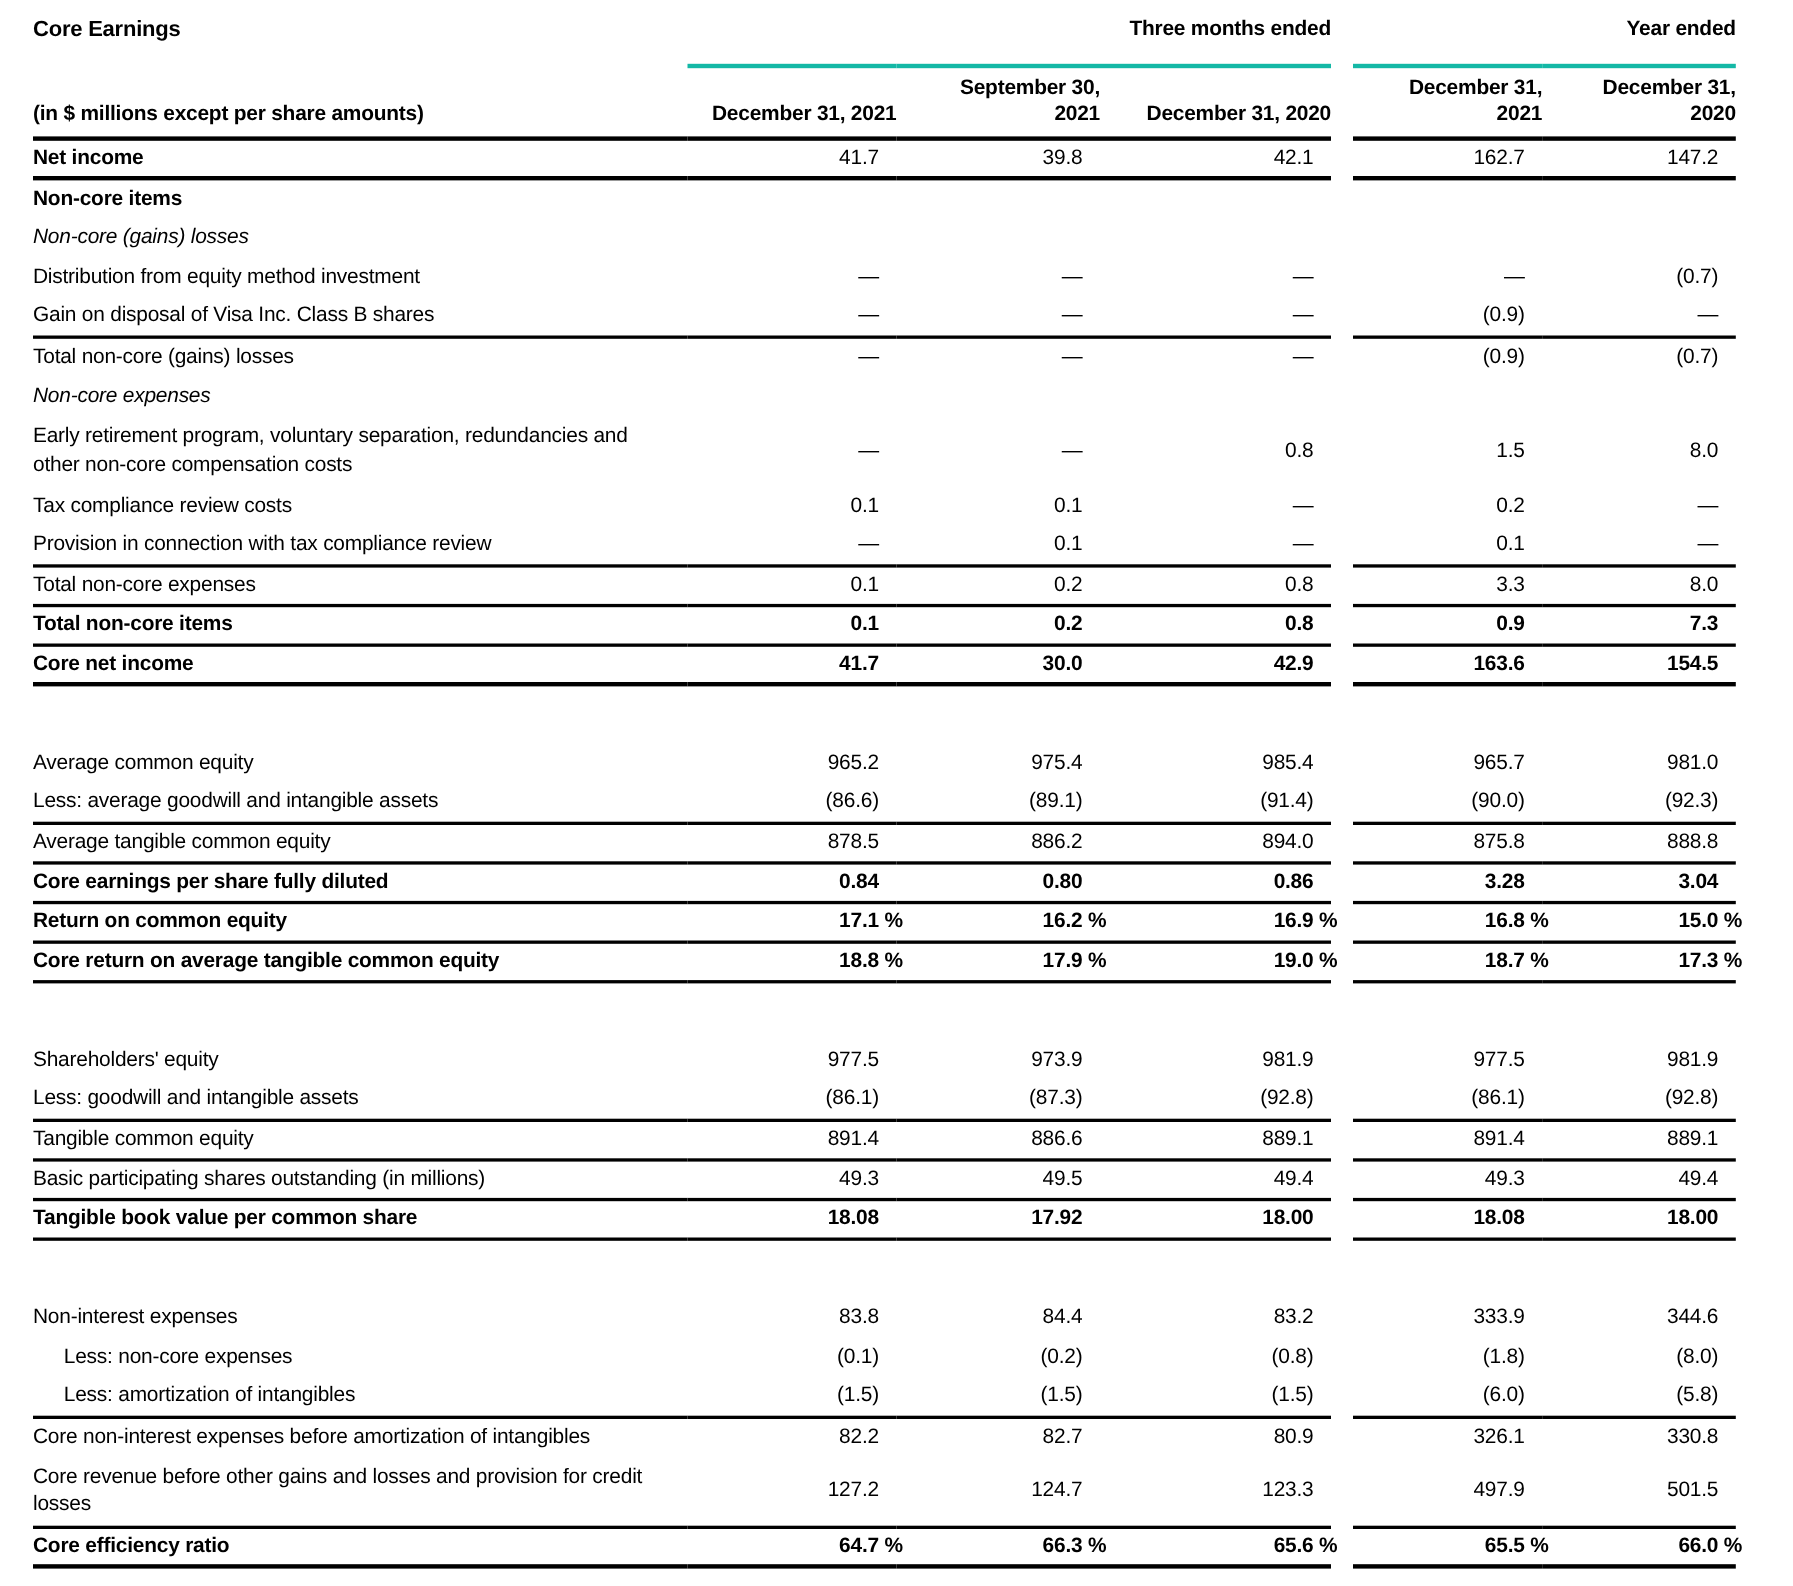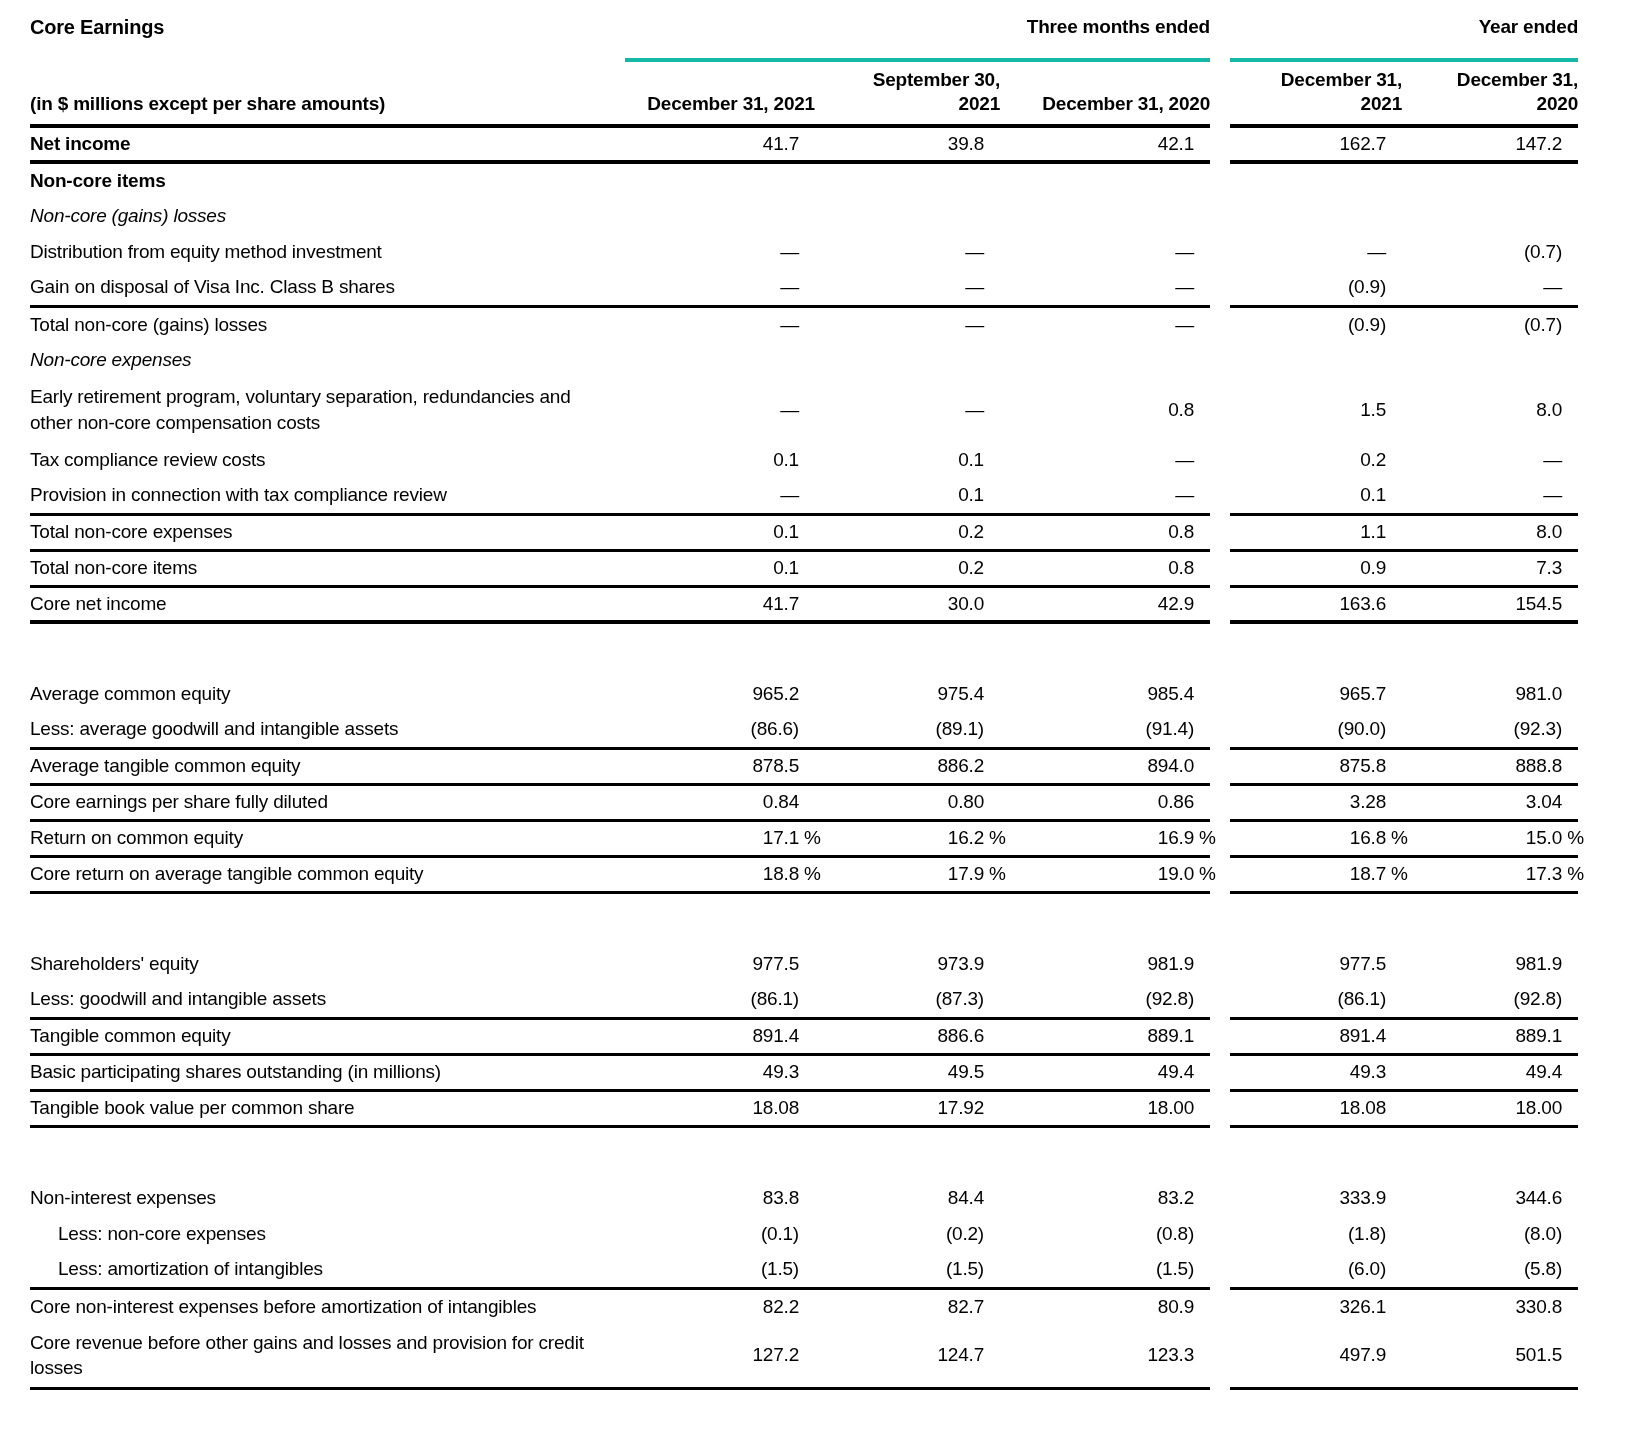--- a/index.html
+++ b/index.html
@@ -49,21 +49,21 @@
     line-height: 1.3;
   }
   td.subtitle {
     font-weight: bold; vertical-align: bottom; padding-bottom: 7px;
   }
   td.label { text-align: left; padding-right: 8px; line-height: 1.35; }
   td.val { text-align: right; padding-right: 16px; }
   td.label.b { font-weight: bold; }
   td.label.i { font-style: italic; }
   td.label.ind { padding-left: 28px; }
-  tr.row-bold td { font-weight: normal; margin-top: 32px; }
+  tr.row-bold td { font-weight: bold; margin-top: 32px; }
 
   tr.row-border > td:not(.gapcol), tr.row-border > th:not(.gapcol) {
     border-bottom: 3px solid #000;
   }
   tr.row-thick > td:not(.gapcol), tr.row-thick > th:not(.gapcol) {
     border-bottom-width: 4px;
   }
   .pct { display: inline-block; width: 0; white-space: pre; }
 </style>
 </head>
@@ -189,21 +189,21 @@
     <td class="gapcol"></td>
     <td class="val">0.1</td>
     <td class="val">—</td>
   </tr>
       <tr class="row-border">
     <td class="label">Total non-core expenses</td>
     <td class="val">0.1</td>
     <td class="val">0.2</td>
     <td class="val">0.8</td>
     <td class="gapcol"></td>
-    <td class="val">1.1</td>
+    <td class="val">3.3</td>
     <td class="val">8.0</td>
   </tr>
       <tr class="row-bold row-border">
     <td class="label">Total non-core items</td>
     <td class="val">0.1</td>
     <td class="val">0.2</td>
     <td class="val">0.8</td>
     <td class="gapcol"></td>
     <td class="val">0.9</td>
     <td class="val">7.3</td>
@@ -363,14 +363,23 @@
   </tr>
       <tr class="row-border row-tall">
     <td class="label">Core revenue before other gains and losses and provision for credit losses</td>
     <td class="val">127.2</td>
     <td class="val">124.7</td>
     <td class="val">123.3</td>
     <td class="gapcol"></td>
     <td class="val">497.9</td>
     <td class="val">501.5</td>
   </tr>
+      <tr class="row-bold row-border row-thick">
+    <td class="label">Core efficiency ratio</td>
+    <td class="val">64.7<span class="pct"> %</span></td>
+    <td class="val">66.3<span class="pct"> %</span></td>
+    <td class="val">65.6<span class="pct"> %</span></td>
+    <td class="gapcol"></td>
+    <td class="val">65.5<span class="pct"> %</span></td>
+    <td class="val">66.0<span class="pct"> %</span></td>
+  </tr>
     </tbody>
 </table>
 
 </body></html>

